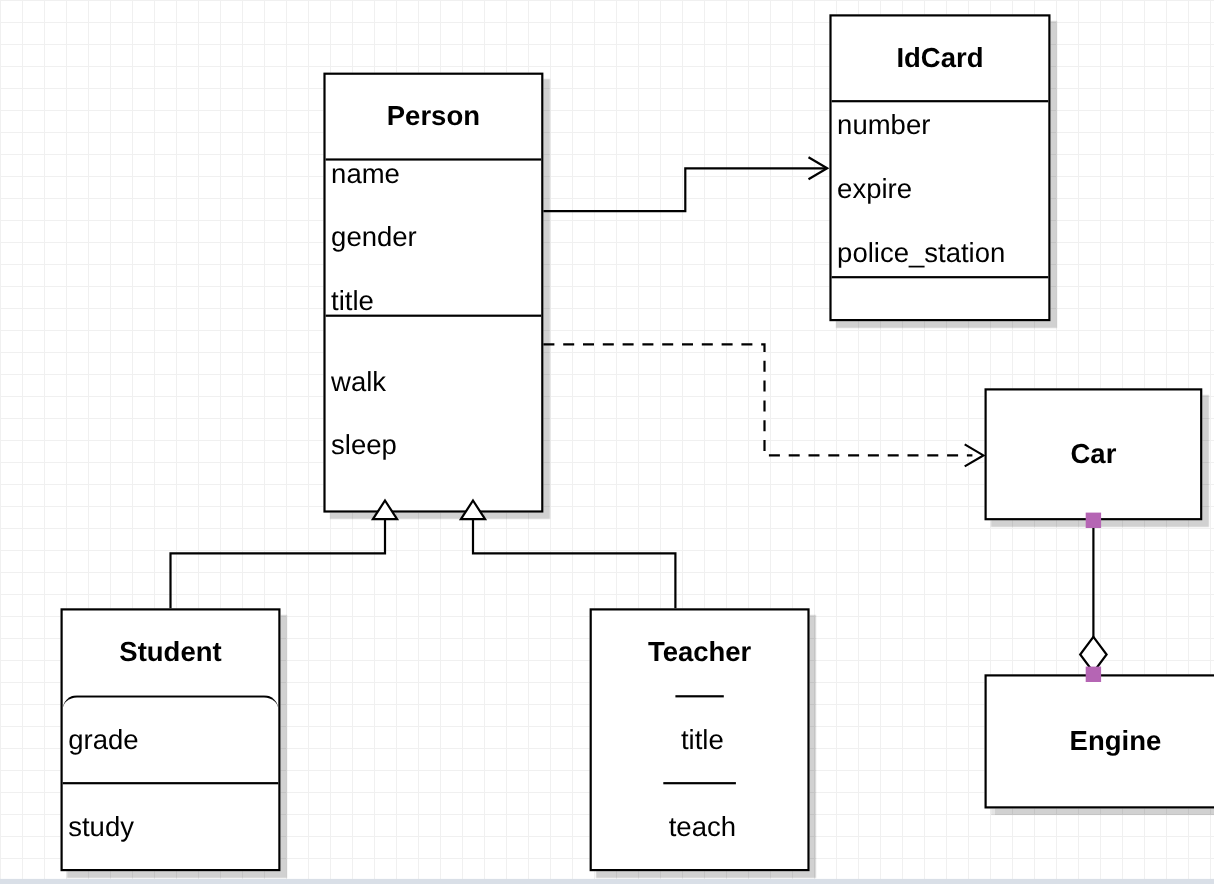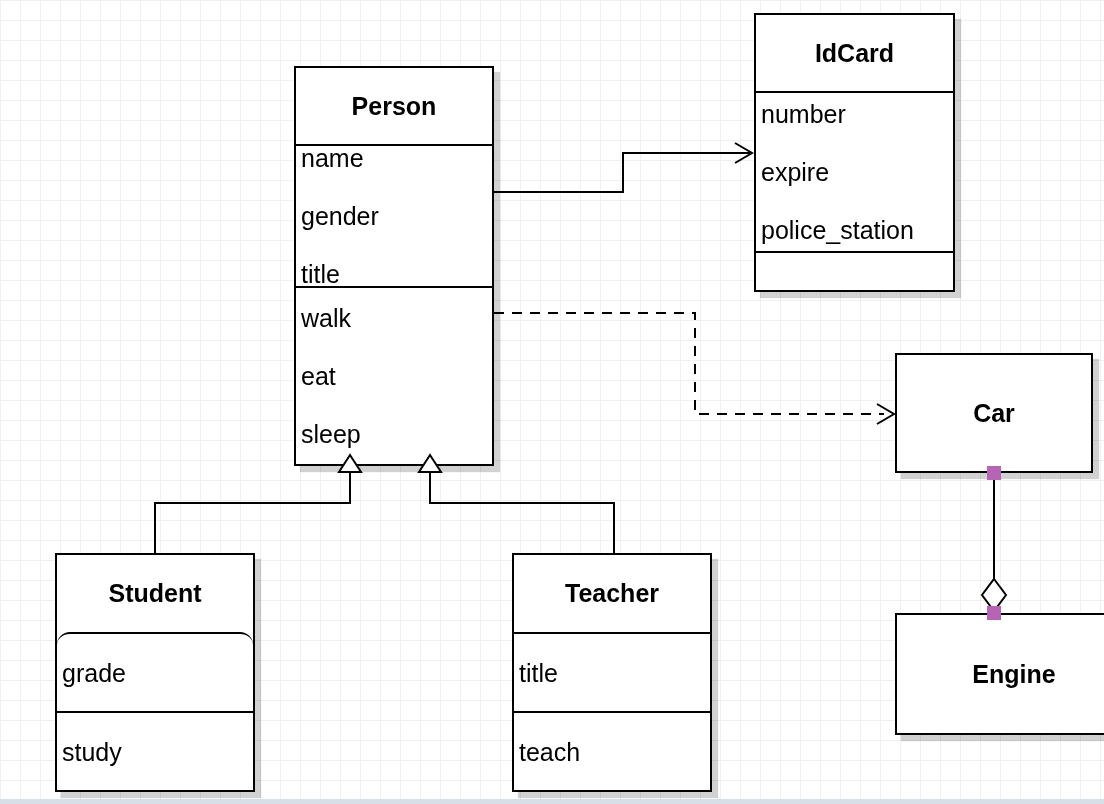--- a/index.html
+++ b/index.html
@@ -72,21 +72,20 @@
 
   <div class="uml-class" style="left:294px;top:66px;width:200px;height:400px;">
     <div class="uml-title" style="height:76px;">Person</div>
     <div class="uml-section" style="height:142px;">
       <div class="member">name</div>
       <div class="member">gender</div>
       <div class="member">title</div>
     </div>
     <div class="uml-section grow">
       <div class="member">walk</div>
-      <div class="member">eat</div>
       <div class="member">sleep</div>
     </div>
   </div>
 
   <div class="uml-class" style="left:754px;top:13px;width:201px;height:279px;">
     <div class="uml-title" style="height:76px;">IdCard</div>
     <div class="uml-section" style="height:160px;">
       <div class="member">number</div>
       <div class="member">expire</div>
       <div class="member">police_station</div>
@@ -105,21 +104,21 @@
   <div class="uml-class" style="left:55px;top:553px;width:200px;height:239px;">
     <div class="uml-title" style="height:77px;">Student</div>
     <div class="uml-section" style="height:79px;border-radius:13px;">
       <div class="member">grade</div>
     </div>
     <div class="uml-section grow">
       <div class="member">study</div>
     </div>
   </div>
 
-  <div class="uml-class" style="left:512px;top:553px;width:200px;height:239px;">
+  <div class="uml-class" style="left:536px;top:553px;width:200px;height:239px;align-items:center;">
     <div class="uml-title" style="height:77px;">Teacher</div>
     <div class="uml-section" style="height:79px;">
       <div class="member">title</div>
     </div>
     <div class="uml-section grow">
       <div class="member">teach</div>
     </div>
   </div>
 
   <svg class="edge-layer" viewBox="0 0 1104 804">

